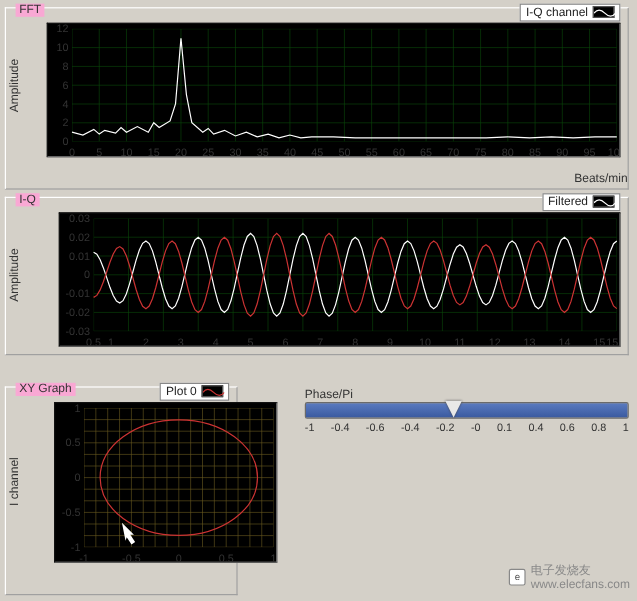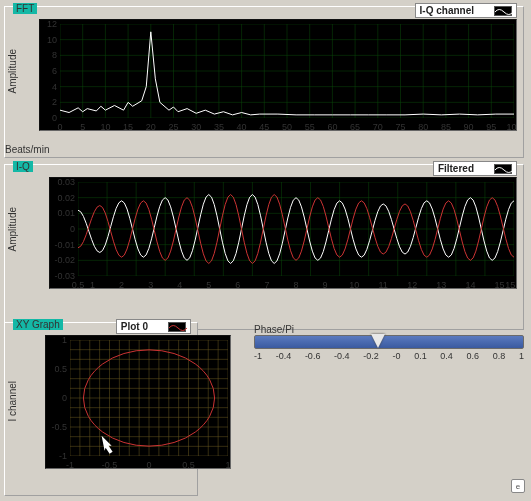--- a/index.html
+++ b/index.html
@@ -15,38 +15,37 @@
     position: absolute;
     background: #d4d0c8;
     border: 1px solid #a0a0a0;
     border-top-color: #fff;
     border-left-color: #fff;
   }
   .panel-title {
     position: absolute;
     top: -4px;
     left: 8px;
-    background: #14b8a6;
+    background: #f9a8d4;
     padding: 0 3px;
     color: #333;
     font-size: 10px;
   }
   .legend {
     position: absolute;
     top: -4px;
     right: 6px;
     background: #fff;
     border: 1px solid #888;
     padding: 1px 4px;
     display: flex;
-    align-items: center;
-    gap: 20px;
+    align-items: flex-start;
+    gap: 4px;
     font-size: 10px;
     color: #222;
-    font-weight: bold;
   }
   .legend .swatch {
     width: 18px;
     height: 10px;
     border: 1px solid #555;
     display: inline-block;
     background: #000;
     position: relative;
   }
   .legend .swatch svg { position: absolute; top:0; left:0; }
@@ -59,21 +58,21 @@
     position: absolute;
     writing-mode: vertical-rl;
     transform: rotate(180deg);
     font-size: 10px;
     color: #333;
   }
   .axis-label-x {
     position: absolute;
     font-size: 10px;
     color: #333;
-    text-align: left;
+    text-align: right;
   }
   .slider-wrap {
     position: absolute;
   }
   .slider-label {
     font-size: 10px;
     color: #333;
   }
   .slider-track {
     position: relative;
@@ -194,21 +193,21 @@
       <text class="tick-text" x="17" y="85.33333333333333" text-anchor="end">2</text>
       <text class="tick-text" x="17" y="69.66666666666666" text-anchor="end">4</text>
       <text class="tick-text" x="17" y="54" text-anchor="end">6</text>
       <text class="tick-text" x="17" y="38.33333333333333" text-anchor="end">8</text>
       <text class="tick-text" x="17" y="22.666666666666664" text-anchor="end">10</text>
       <text class="tick-text" x="17" y="7" text-anchor="end">12</text>
     </svg>
   <div class="axis-label-x" style="left:0; right:0; bottom:2px;">Beats/min</div>
 </div>
 
-<div class="panel" style="left:4px; top:164px; width:520px; height:166px;">
+<div class="panel" style="left:4px; top:164px; width:520px; height:132px;">
   <div class="panel-title">I-Q</div>
   <div class="legend">
     <span>Filtered</span>
     <span class="swatch">
       <svg width="18" height="10">
           <path d="M0 5 Q4 0 9 5 T18 5" stroke="#fff" fill="none" stroke-width="1"></path>
         </svg>
     </span>
   </div>
   <div class="axis-label-y" style="left:2px; top:42px;">Amplitude</div>
@@ -345,13 +344,17 @@
       <span>0.1</span>
       <span>0.4</span>
       <span>0.6</span>
       <span>0.8</span>
       <span>1</span>
     </div>
 </div>
 
 <div class="watermark">
   <div class="logo">e</div>
+  <div>
+    <div>电子发烧友</div>
+    <div>www.elecfans.com</div>
+  </div>
 </div>
 
 </body></html>

